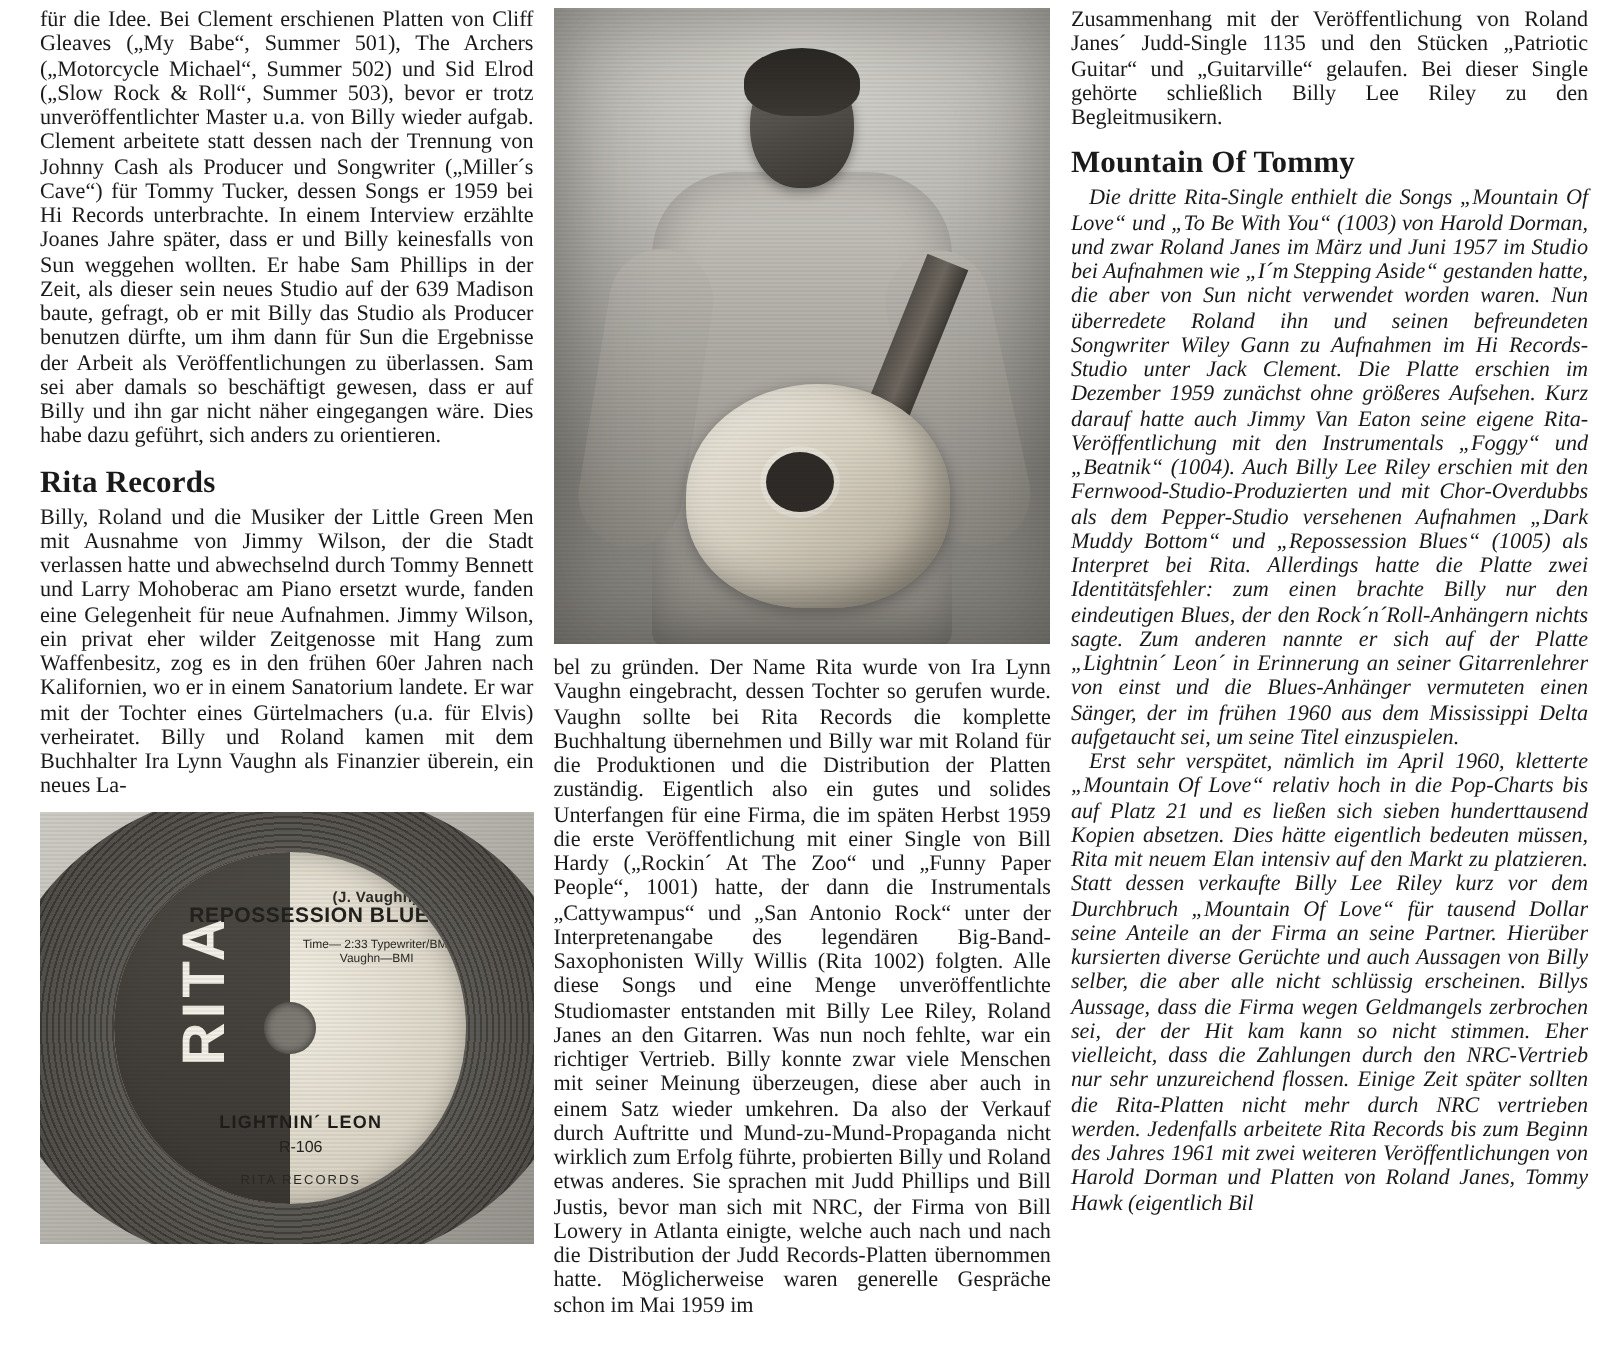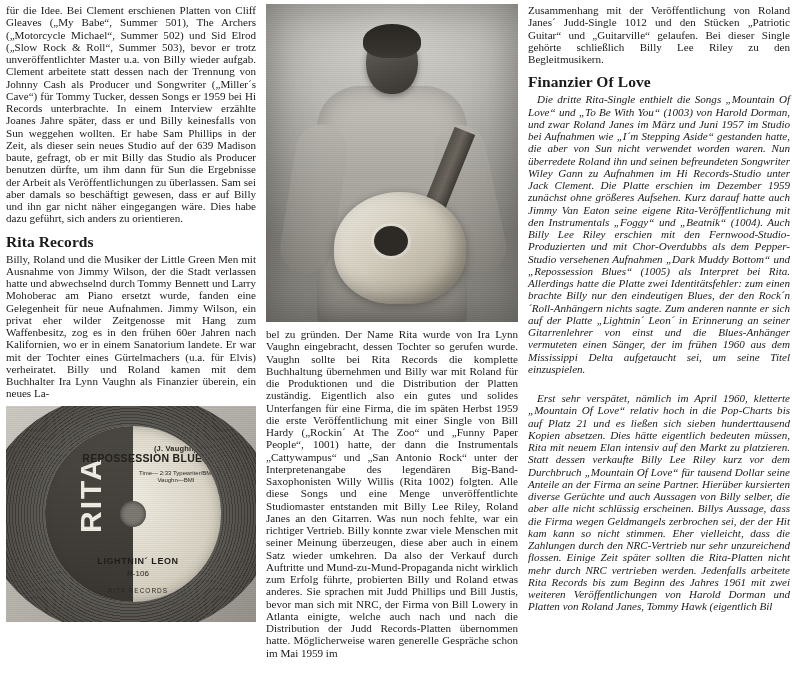--- a/index.html
+++ b/index.html
@@ -12,21 +12,21 @@
     background: #ffffff;
     font-family: "Liberation Serif", serif;
     color: #1a1a1a;
     overflow: hidden;
   }
   .page {
     position: relative;
     width: 800px;
     height: 482px;
     box-sizing: border-box;
-    padding: 4px 6px 4px 6px;
+    padding: 4px 6px 4px 20px;
   }
   .columns {
     display: flex;
     flex-direction: row;
     gap: 10px;
     height: 671px;
   }
   .col {
     width: 250px;
     position: relative;
@@ -38,21 +38,21 @@
   p.body {
     margin: 0;
     font-size: 11.1px;
     line-height: 12.25px;
     text-align: justify;
     text-justify: inter-word;
     hyphens: manual;
     letter-spacing: -0.02px;
   }
   p.body + p.body {
-    margin-top: 17px;
+    margin-top: 0px;
   }
   p.indent {
     text-indent: 9px;
     font-style: italic;
   }
   h2.section {
     font-family: "Liberation Serif", serif;
     font-size: 15.5px;
     font-weight: bold;
     margin: 9px 0 3px 0;
@@ -364,20 +364,20 @@
         <div class="guitar-neck"></div>
         <div class="guitar-body"></div>
         <div class="guitar-hole"></div>
         <div class="photo-grain"></div>
         <div class="photo-vignette"></div>
       </div>
       <p class="body">bel zu gründen. Der Name Rita wurde von Ira Lynn Vaughn eingebracht, dessen Tochter so gerufen wurde. Vaughn sollte bei Rita Records die komplette Buchhaltung übernehmen und Billy war mit Roland für die Produktionen und die Distribution der Platten zuständig. Eigentlich also ein gutes und solides Unterfangen für eine Firma, die im späten Herbst 1959 die erste Veröffentlichung mit einer Single von Bill Hardy („Rockin´ At The Zoo“ und „Funny Paper People“, 1001) hatte, der dann die Instrumentals „Cattywampus“ und „San Antonio Rock“ unter der Interpretenangabe des legendären Big-Band-Saxophonisten Willy Willis (Rita 1002) folgten. Alle diese Songs und eine Menge unveröffentlichte Studiomaster entstanden mit Billy Lee Riley, Roland Janes an den Gitarren. Was nun noch fehlte, war ein richtiger Vertrieb. Billy konnte zwar viele Menschen mit seiner Meinung überzeugen, diese aber auch in einem Satz wieder umkehren. Da also der Verkauf durch Auftritte und Mund-zu-Mund-Propaganda nicht wirklich zum Erfolg führte, probierten Billy und Roland etwas anderes. Sie sprachen mit Judd Phillips und Bill Justis, bevor man sich mit NRC, der Firma von Bill Lowery in Atlanta einigte, welche auch nach und nach die Distribution der Judd Records-Platten übernommen hatte. Möglicherweise waren generelle Gespräche schon im Mai 1959 im</p>
     </div>
 
     <div class="col col-3">
-      <p class="body">Zusammenhang mit der Veröffentlichung von Roland Janes´ Judd-Single 1012 und den Stücken „Patriotic Guitar“ und „Guitarville“ gelaufen. Bei dieser Single gehörte schließlich Billy Lee Riley zu den Begleitmusikern.</p>
-      <h2 class="section">Finanzier Of Love</h2>
+      <p class="body">Zusammenhang mit der Veröffentlichung von Roland Janes´ Judd-Single 1135 und den Stücken „Patriotic Guitar“ und „Guitarville“ gelaufen. Bei dieser Single gehörte schließlich Billy Lee Riley zu den Begleitmusikern.</p>
+      <h2 class="section">Mountain Of Tommy</h2>
       <p class="body indent">Die dritte Rita-Single enthielt die Songs „Mountain Of Love“ und „To Be With You“ (1003) von Harold Dorman, und zwar Roland Janes im März und Juni 1957 im Studio bei Aufnahmen wie „I´m Stepping Aside“ gestanden hatte, die aber von Sun nicht verwendet worden waren. Nun überredete Roland ihn und seinen befreundeten Songwriter Wiley Gann zu Aufnahmen im Hi Records-Studio unter Jack Clement. Die Platte erschien im Dezember 1959 zunächst ohne größeres Aufsehen. Kurz darauf hatte auch Jimmy Van Eaton seine eigene Rita-Veröffentlichung mit den Instrumentals „Foggy“ und „Beatnik“ (1004). Auch Billy Lee Riley erschien mit den Fernwood-Studio-Produzierten und mit Chor-Overdubbs als dem Pepper-Studio versehenen Aufnahmen „Dark Muddy Bottom“ und „Repossession Blues“ (1005) als Interpret bei Rita. Allerdings hatte die Platte zwei Identitätsfehler: zum einen brachte Billy nur den eindeutigen Blues, der den Rock´n´Roll-Anhängern nichts sagte. Zum anderen nannte er sich auf der Platte „Lightnin´ Leon´ in Erinnerung an seiner Gitarrenlehrer von einst und die Blues-Anhänger vermuteten einen Sänger, der im frühen 1960 aus dem Mississippi Delta aufgetaucht sei, um seine Titel einzuspielen.</p>
       <p class="body indent">Erst sehr verspätet, nämlich im April 1960, kletterte „Mountain Of Love“ relativ hoch in die Pop-Charts bis auf Platz 21 und es ließen sich sieben hunderttausend Kopien absetzen. Dies hätte eigentlich bedeuten müssen, Rita mit neuem Elan intensiv auf den Markt zu platzieren. Statt dessen verkaufte Billy Lee Riley kurz vor dem Durchbruch „Mountain Of Love“ für tausend Dollar seine Anteile an der Firma an seine Partner. Hierüber kursierten diverse Gerüchte und auch Aussagen von Billy selber, die aber alle nicht schlüssig erscheinen. Billys Aussage, dass die Firma wegen Geldmangels zerbrochen sei, der der Hit kam kann so nicht stimmen. Eher vielleicht, dass die Zahlungen durch den NRC-Vertrieb nur sehr unzureichend flossen. Einige Zeit später sollten die Rita-Platten nicht mehr durch NRC vertrieben werden. Jedenfalls arbeitete Rita Records bis zum Beginn des Jahres 1961 mit zwei weiteren Veröffentlichungen von Harold Dorman und Platten von Roland Janes, Tommy Hawk (eigentlich Bil</p>
     </div>
 
   </div>
 </div>
 
 </body></html>

